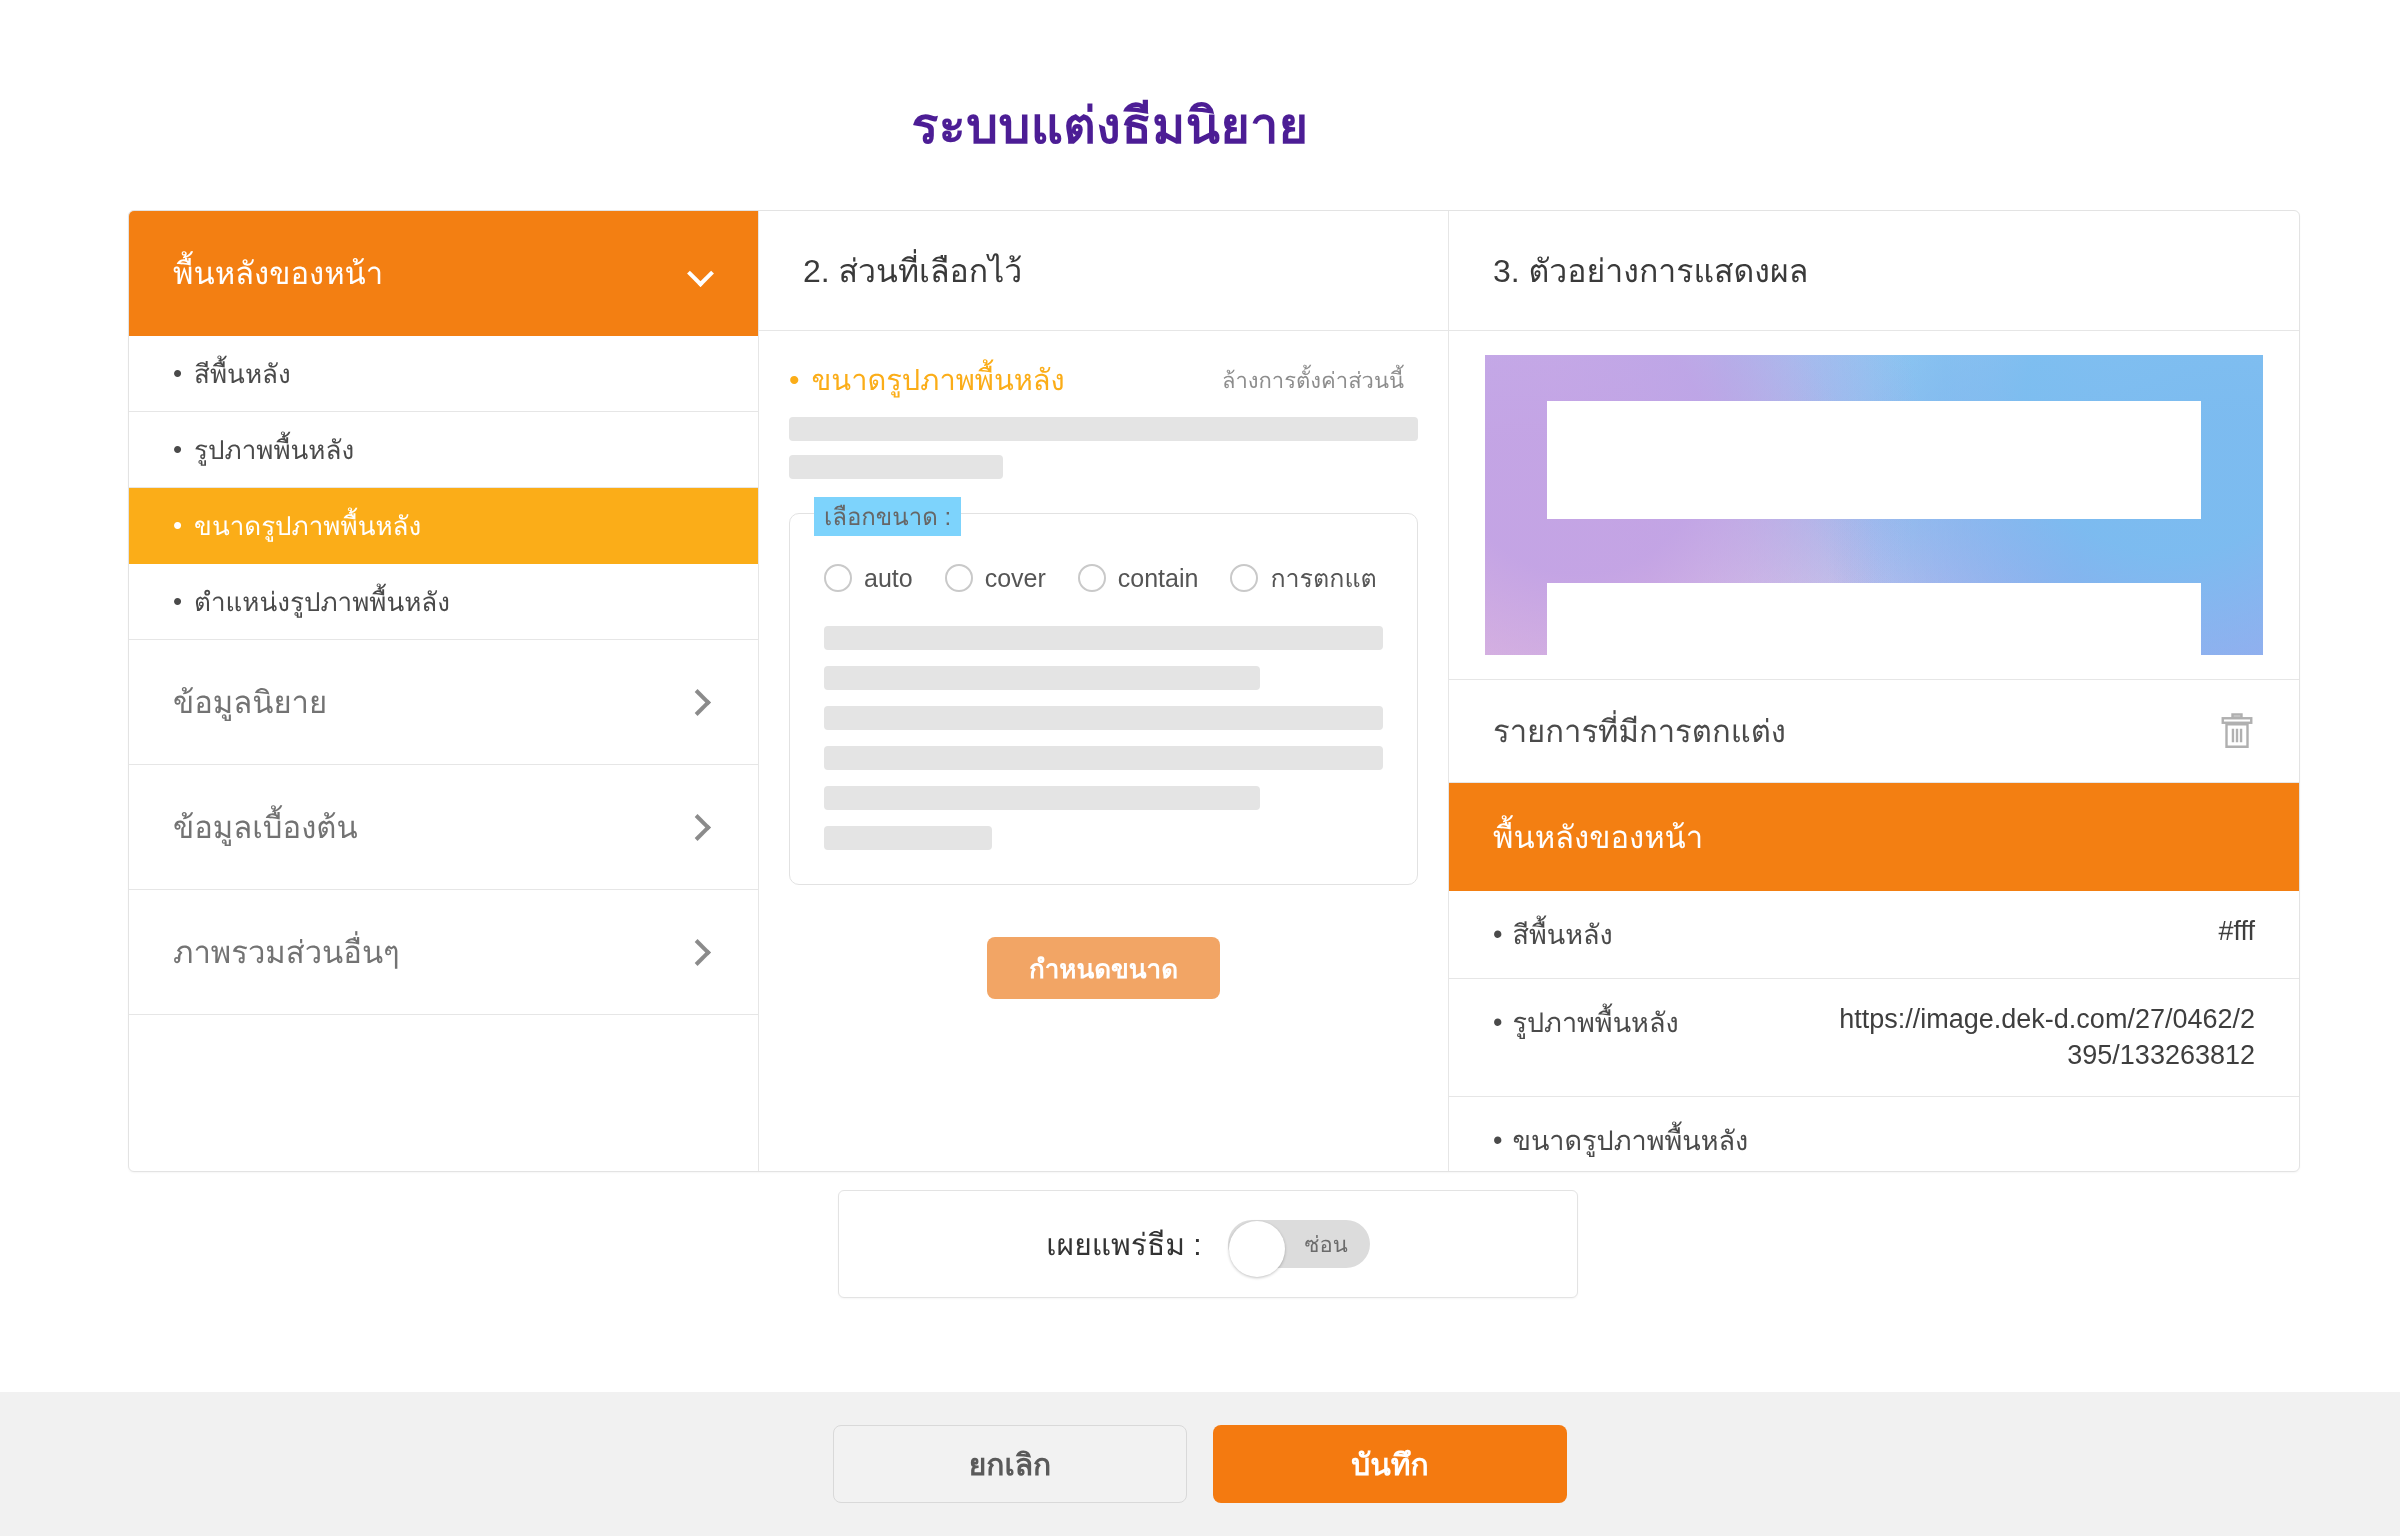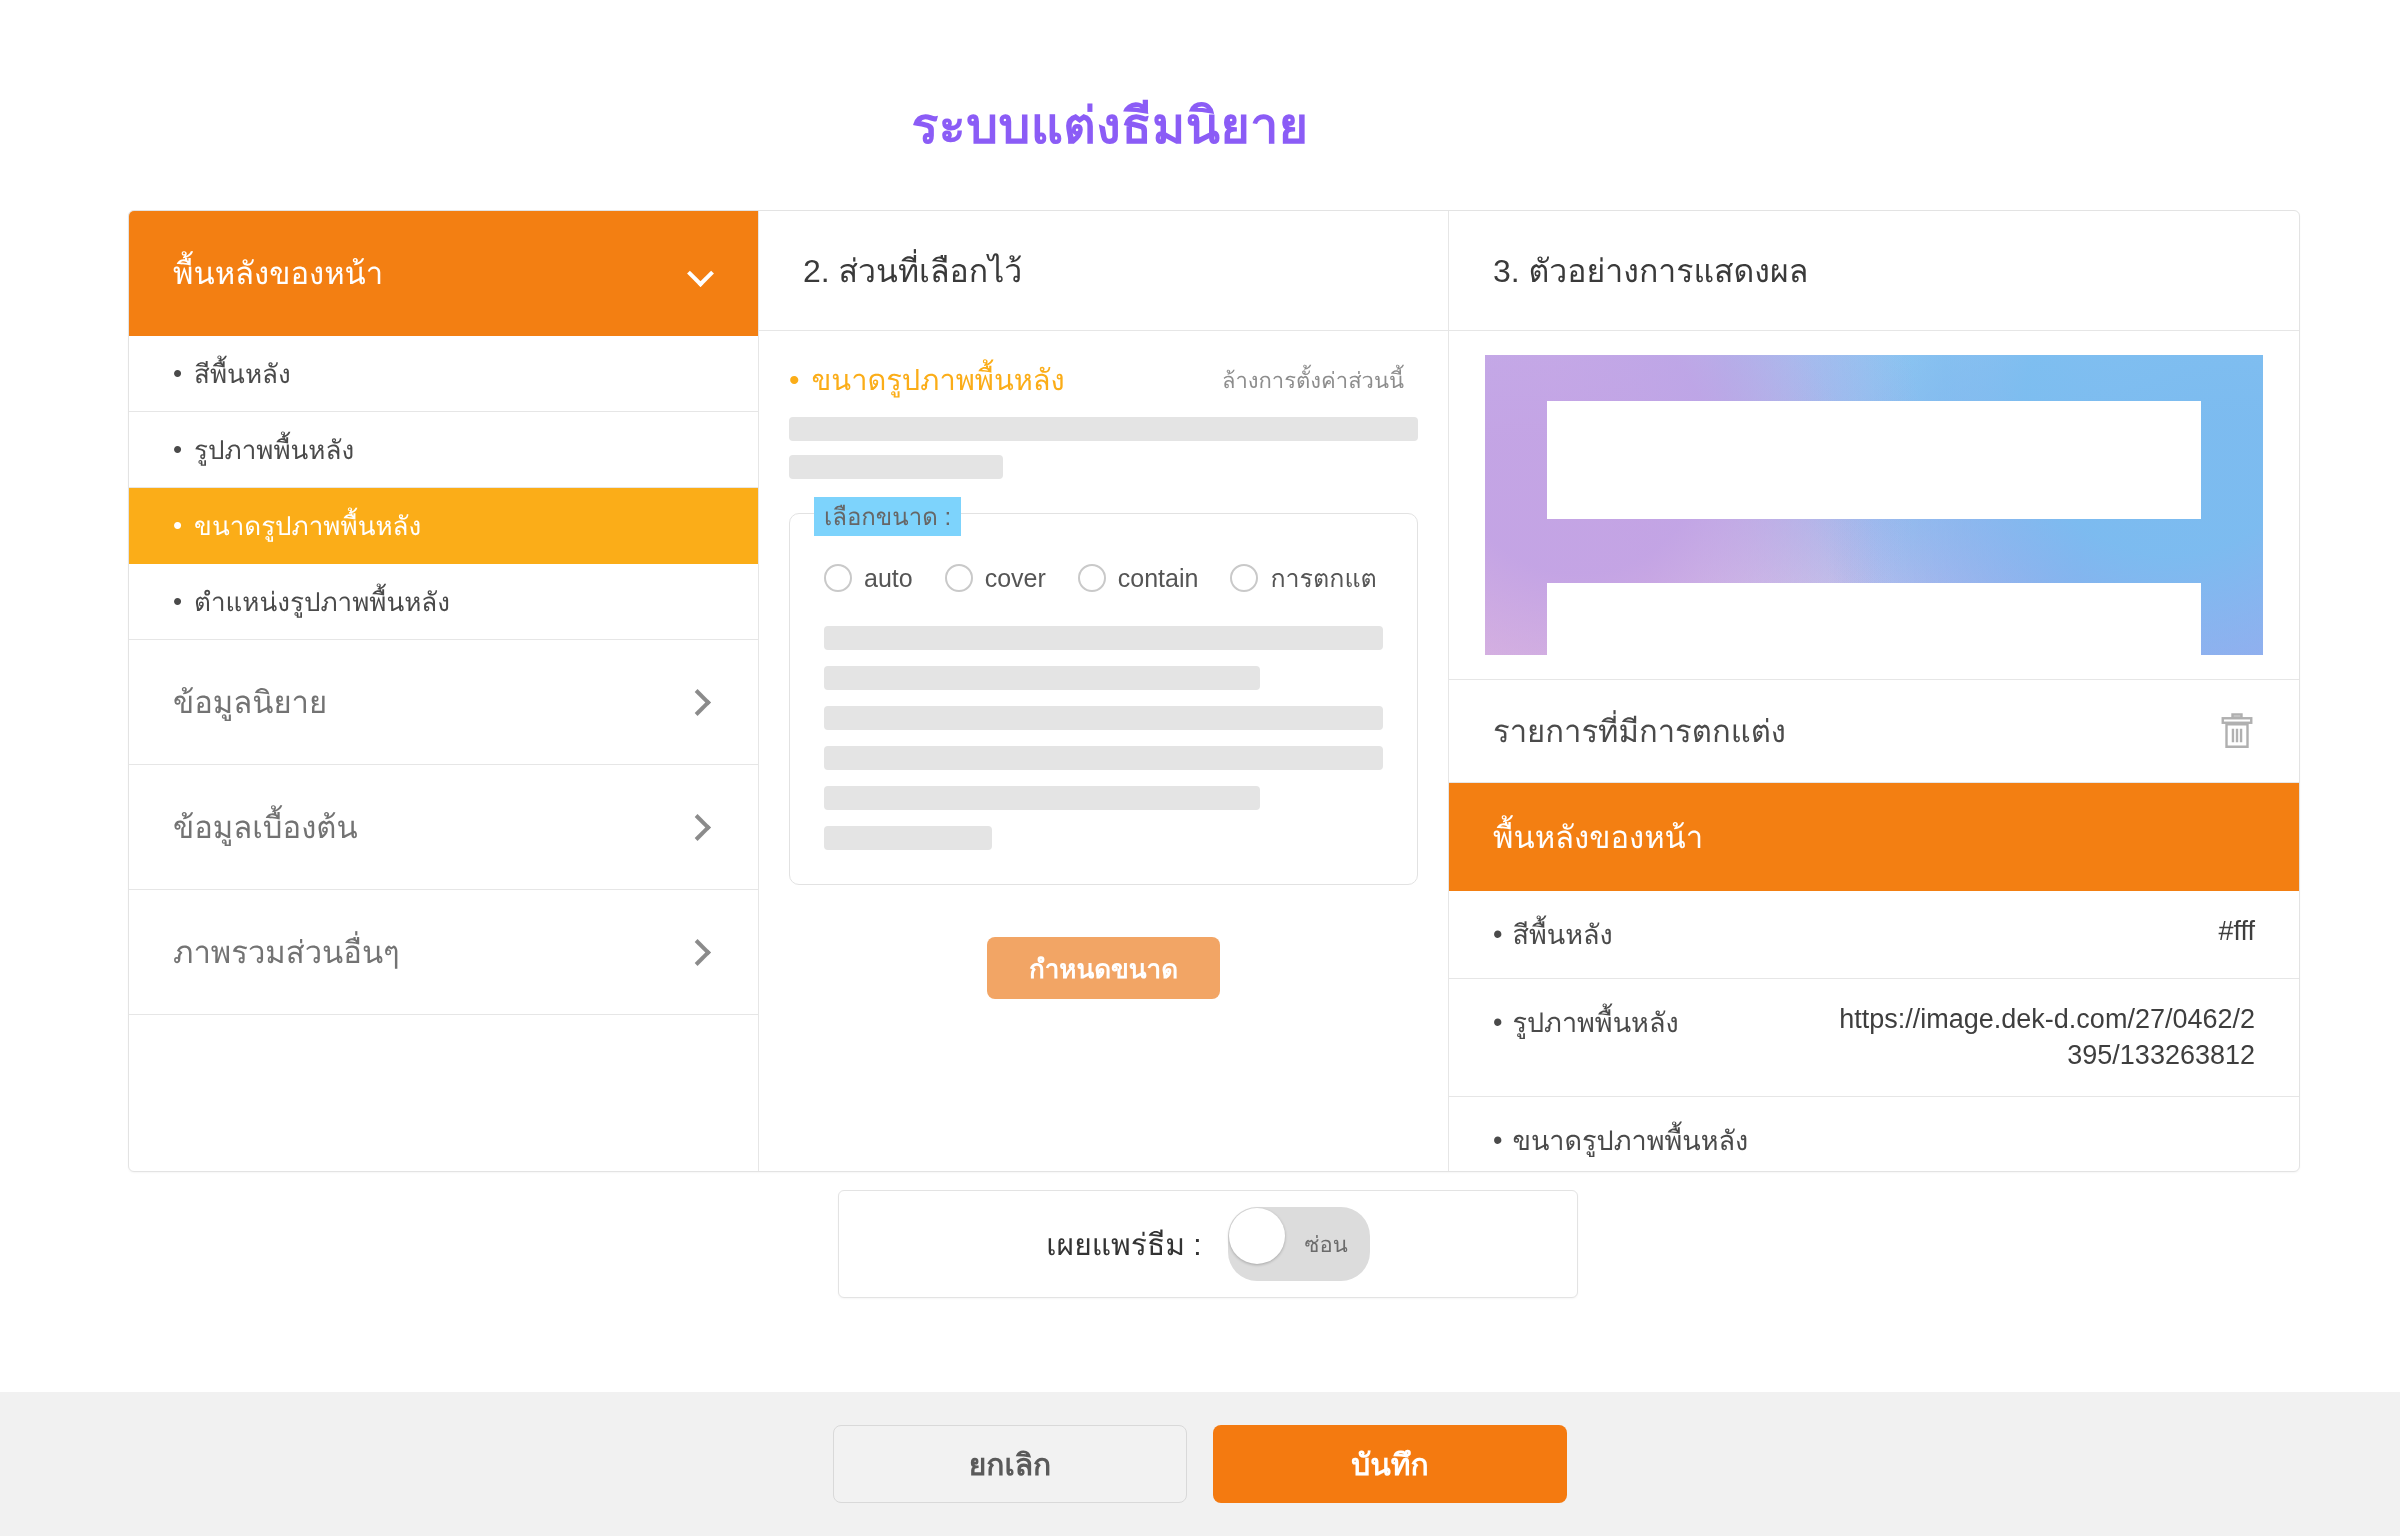--- a/index.html
+++ b/index.html
@@ -8,21 +8,21 @@
     background: #ffffff;
     font-family: "Liberation Sans", "DejaVu Sans", sans-serif;
     overflow: hidden;
   }
   .page { position: relative; width: 2400px; height: 1536px; background:#fff; }
 
   
   .page-title {
     position: absolute; top: 86px; left: 0; width: 2220px;
     text-align: center;
-    font-size: 50px; font-weight: bold; color: #8b5cf6;
+    font-size: 50px; font-weight: bold; color: #4c1d95;
     letter-spacing: .5px;
   }
 
   
   .board {
     position: absolute; left: 128px; top: 210px;
     width: 2172px; height: 962px;
     background: #ffffff;
     border: 1px solid #e3e3e3;
     border-radius: 6px;
@@ -159,21 +159,21 @@
   
   .publish {
     position: absolute; left: 838px; top: 1190px;
     width: 740px; height: 108px;
     background: #ffffff; border: 1px solid #e3e3e3; border-radius: 6px;
     display: flex; align-items: center; justify-content: center;
     box-shadow: 0 1px 2px rgba(0,0,0,.04);
   }
   .publish-label { font-size: 30px; color: #333; margin-right: 26px; }
   .toggle {
-    width: 142px; height: 74px; border-radius: 29px; background: #dcdcdc;
+    width: 142px; height: 48px; border-radius: 29px; background: #dcdcdc;
     display: flex; align-items: center; position: relative; cursor: pointer;
   }
   .toggle .knob {
     width: 56px; height: 56px; border-radius: 50%; background: #ffffff;
     position: absolute; left: 1px; top: 1px;
     box-shadow: 0 1px 3px rgba(0,0,0,.25);
   }
   .toggle .t-text {
     position: absolute; right: 22px; font-size: 22px; color: #6b6b6b;
   }

